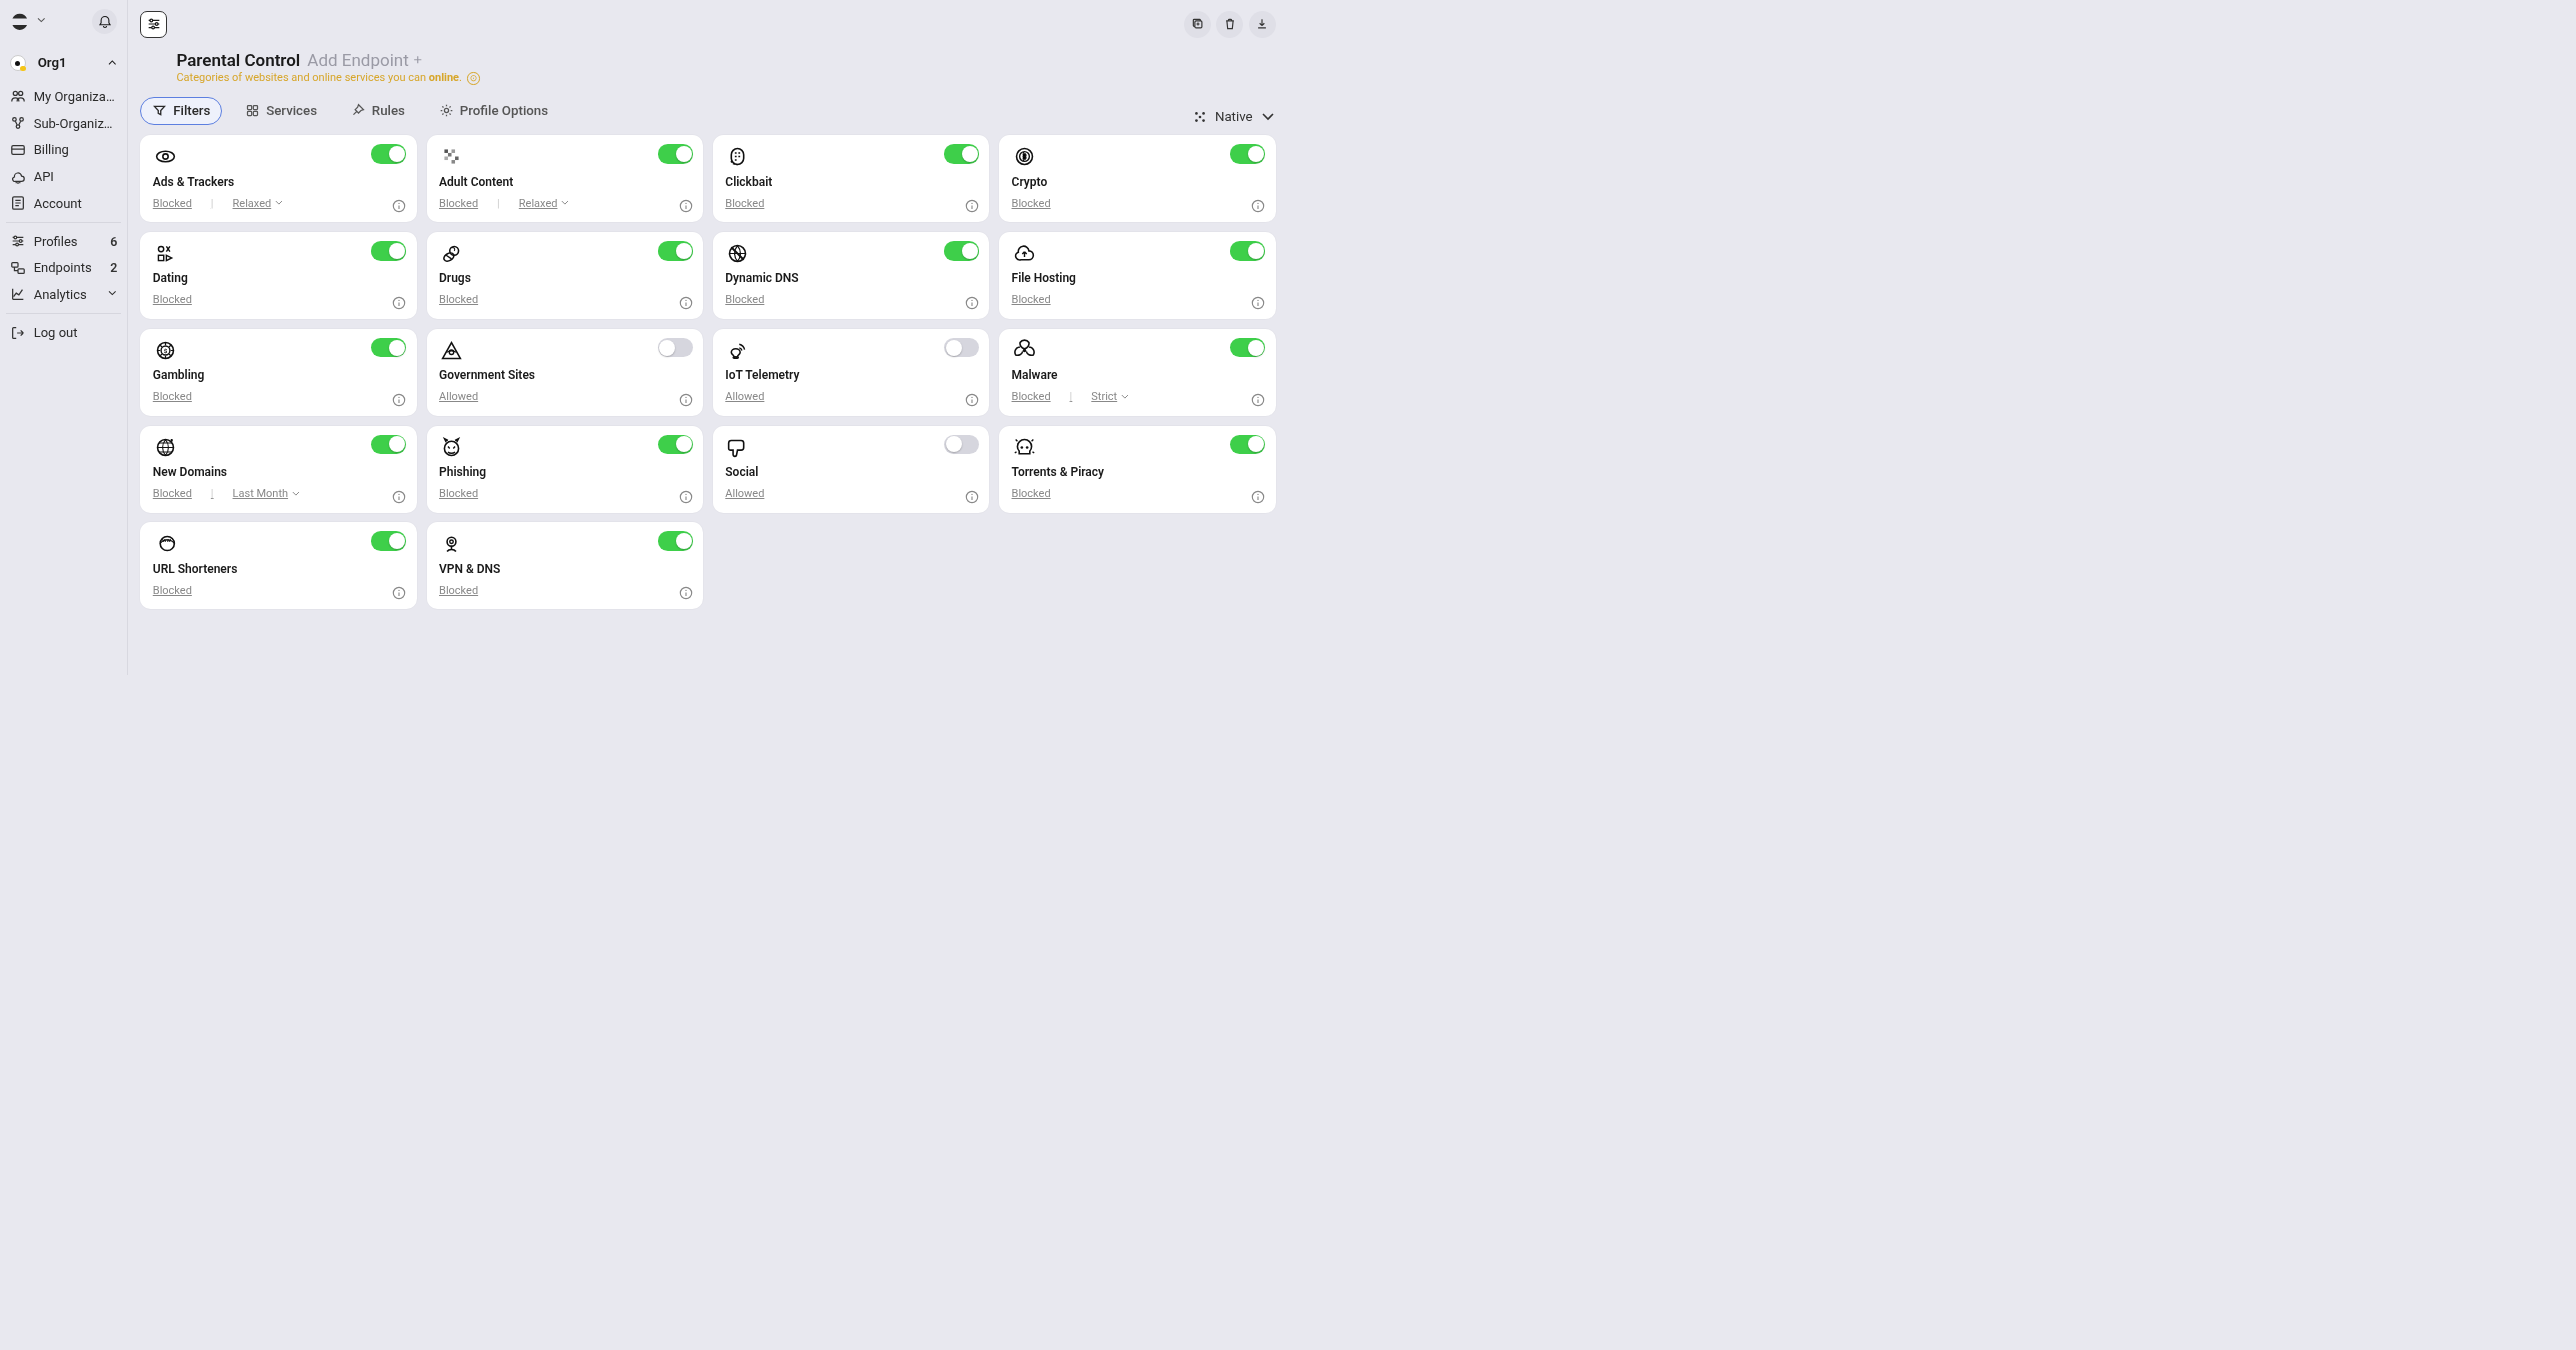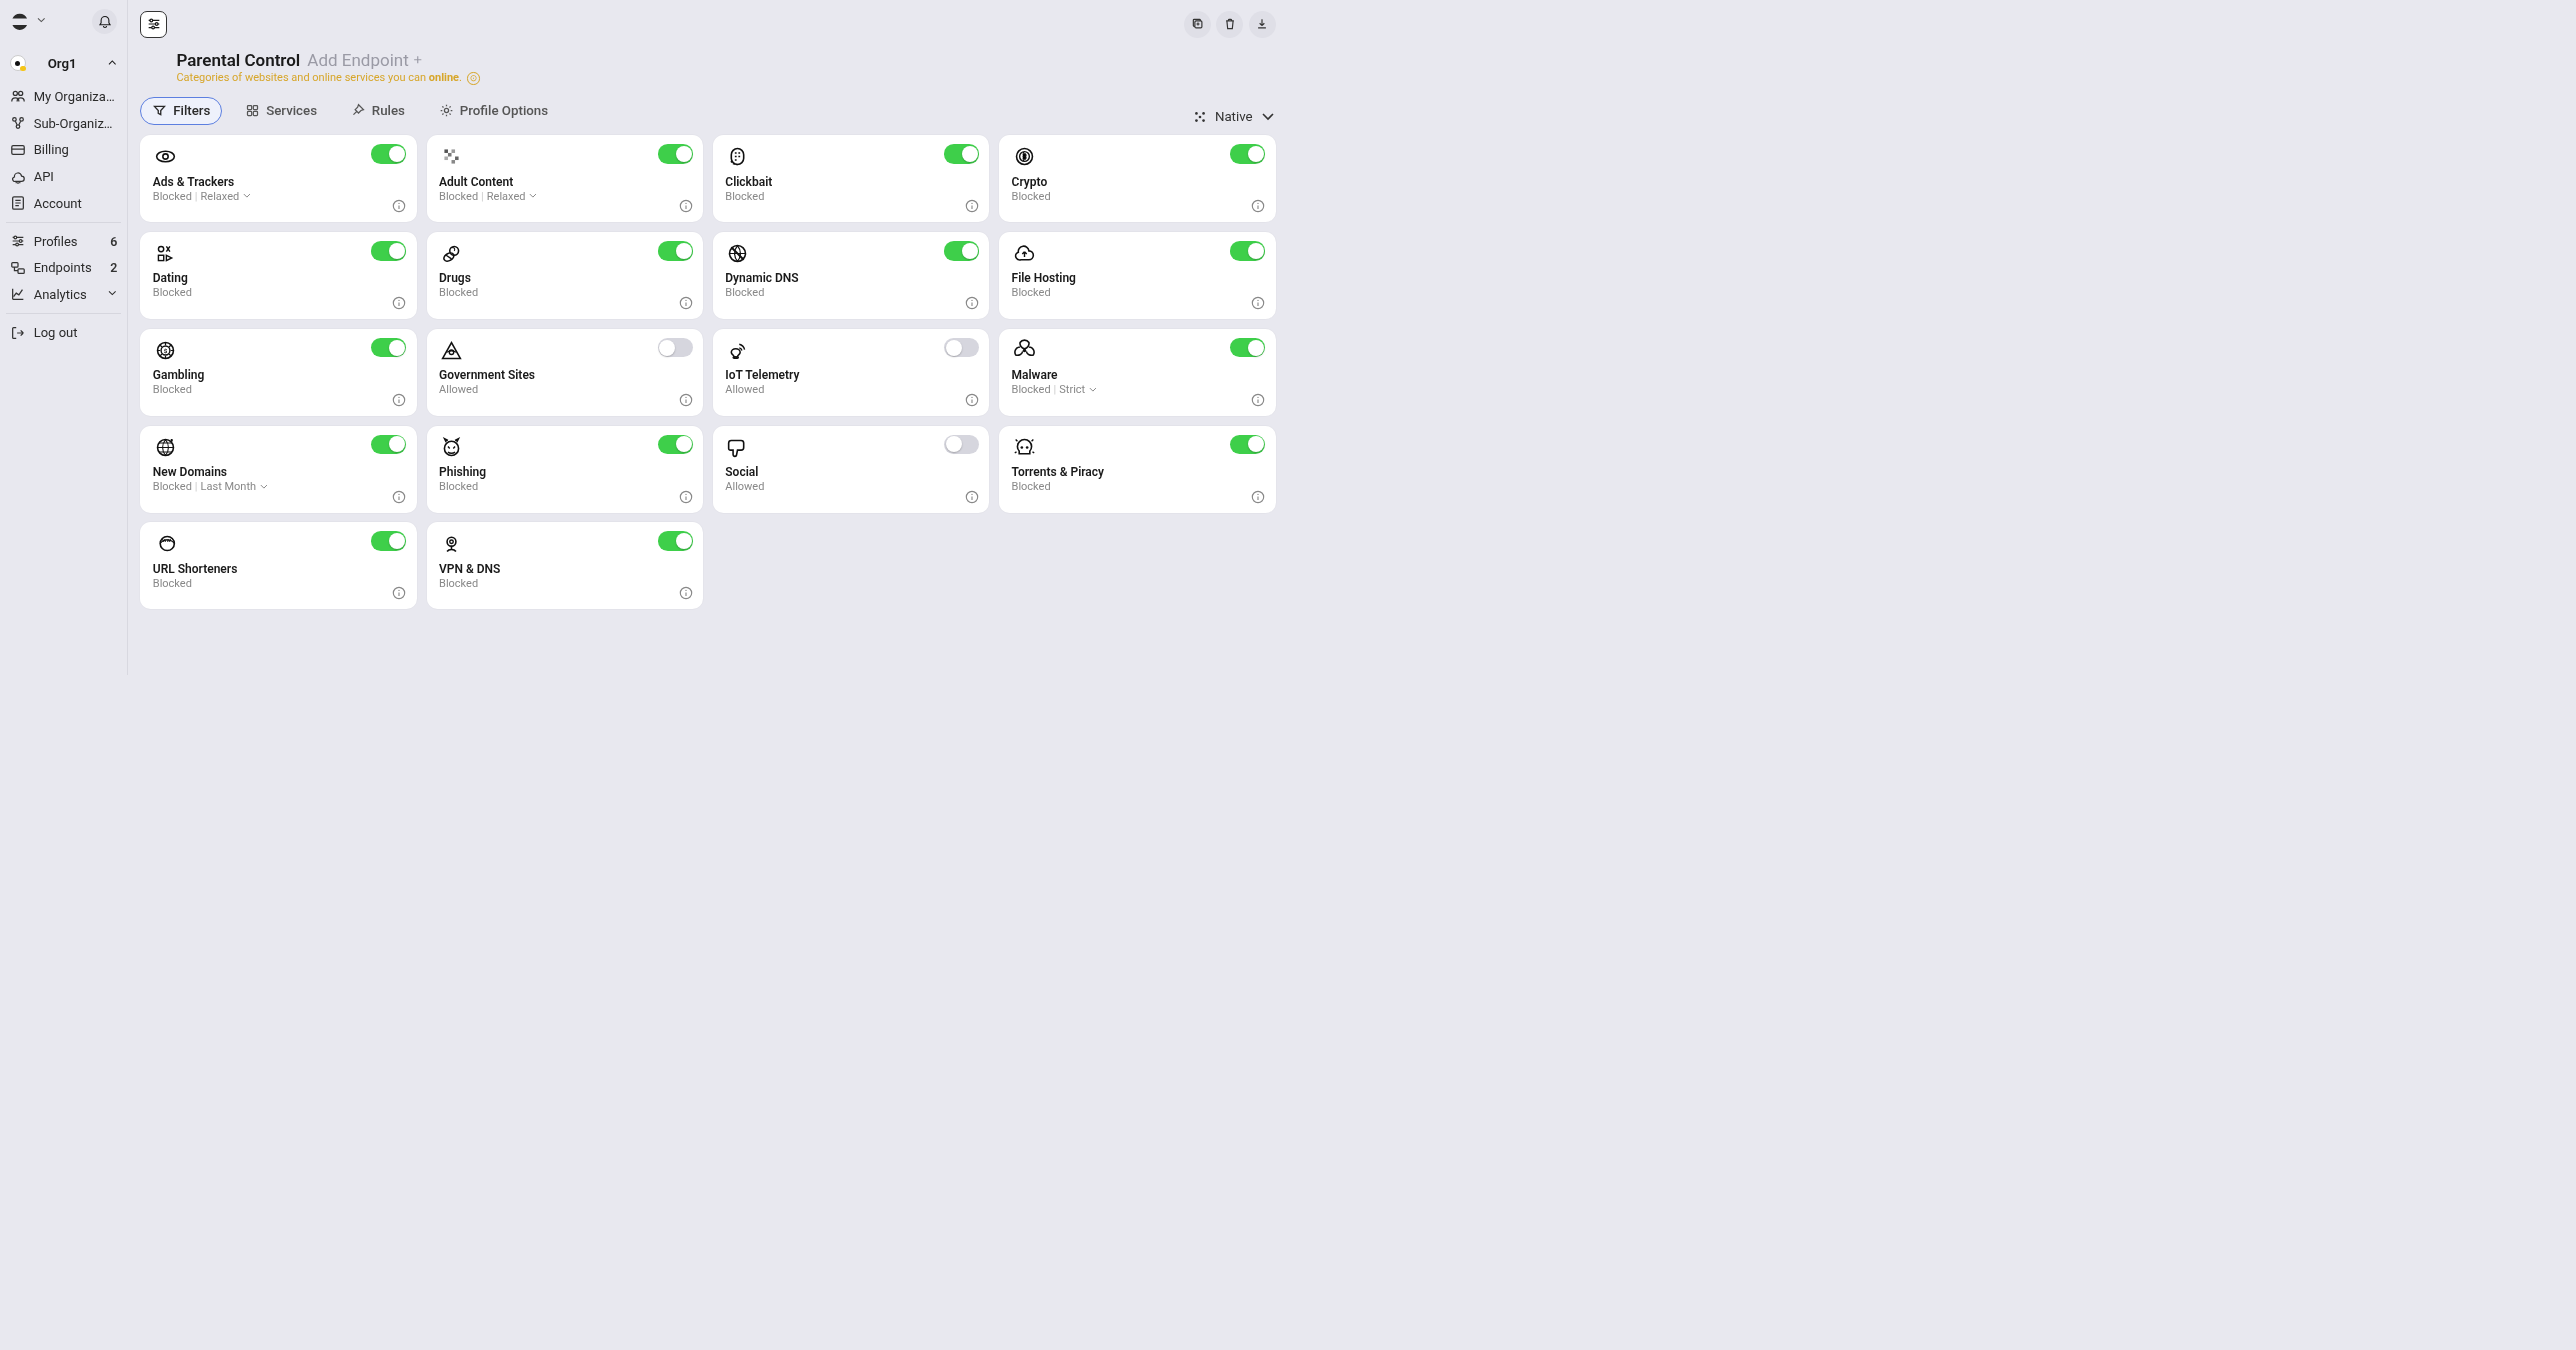--- a/index.html
+++ b/index.html
@@ -28,21 +28,21 @@
 .brand-logo svg { width: 100%; height: 100%; }
 .chev { font-size: 10.6px; color: #555; cursor: pointer; }
 .bell-wrap {
   margin-left: auto;
   width: 25px; height: 25px; border-radius: 50%;
   background: #ddd de5;
   display: flex; align-items: center; justify-content: center;
   background: #dfdfe7;
 }
 .org-row {
-  display: flex; align-items: center; gap: 22px;
+  display: flex; gap: 12px;
   padding: 5.3px 3.5px; margin: 5.3px 0 7px;
   font-weight: 600; font-size: 13.3px;
   cursor: pointer;
 }
 .org-dot {
   width: 16px; height: 16px; border-radius: 50%;
   background: #fff; border: 0.9px solid #ccc; position: relative;
   display:flex;align-items:center;justify-content:center;
 }
 .org-dot::after{content:"";width:5.3px;height:5.3px;border-radius:50%;background:#111;display:block;}
@@ -85,21 +85,21 @@
 
 .grid { display:grid; grid-template-columns: repeat(4, 1fr); gap: 9.8px; }
 .card {
   background:#fff; border-radius:10.6px; padding:9px 10.6px 9px 12.4px;
   display:flex; min-height: 87px; box-shadow: 0 0 0 0.9px rgba(0,0,0,0.02);
 }
 .card-left{flex:1;display:flex;flex-direction:column;}
 .card-icon{width:25px;height:25px;display:flex;align-items:center;justify-content:center;color:#111;margin-bottom:3.5px;}
 .card-icon svg{width:23px;height:23px;}
 .card-title{font-size:12px;font-weight:600;color:#1a1a1a;margin-top:1.8px;}
-.card-status{font-size:11px;color:#888;margin-top:1px;display:flex;align-items:center;gap:3px;}
+.card-status{font-size:11px;color:#888;margin-top:8px;display:flex;align-items:center;gap:19px;text-decoration:underline;}
 .card-status .divider{color:#ccc;}
 .mode-sel{display:inline-flex;align-items:center;gap:2.7px;cursor:pointer;}
 .card-right{display:flex;flex-direction:column;align-items:flex-end;justify-content:space-between;}
 .toggle{width:35px;height:19.5px;border-radius:9.8px;position:relative;cursor:pointer;transition:.15s;}
 .toggle .knob{width:16px;height:16px;border-radius:50%;background:#fff;position:absolute;top:1.8px;transition:.15s;box-shadow:0 0.9px 1.8px rgba(0,0,0,.25);}
 .toggle.on{background:#3ecf4a;} .toggle.on .knob{left:18px;}
 .toggle.off{background:#d6d6de;} .toggle.off .knob{left:1.8px;}
 .info-ic{width:14px;height:14px;color:#888;cursor:pointer;}
 .info-ic svg{width:14px;height:14px;}
 .chev-sm svg{width:10.6px;height:10.6px;}

